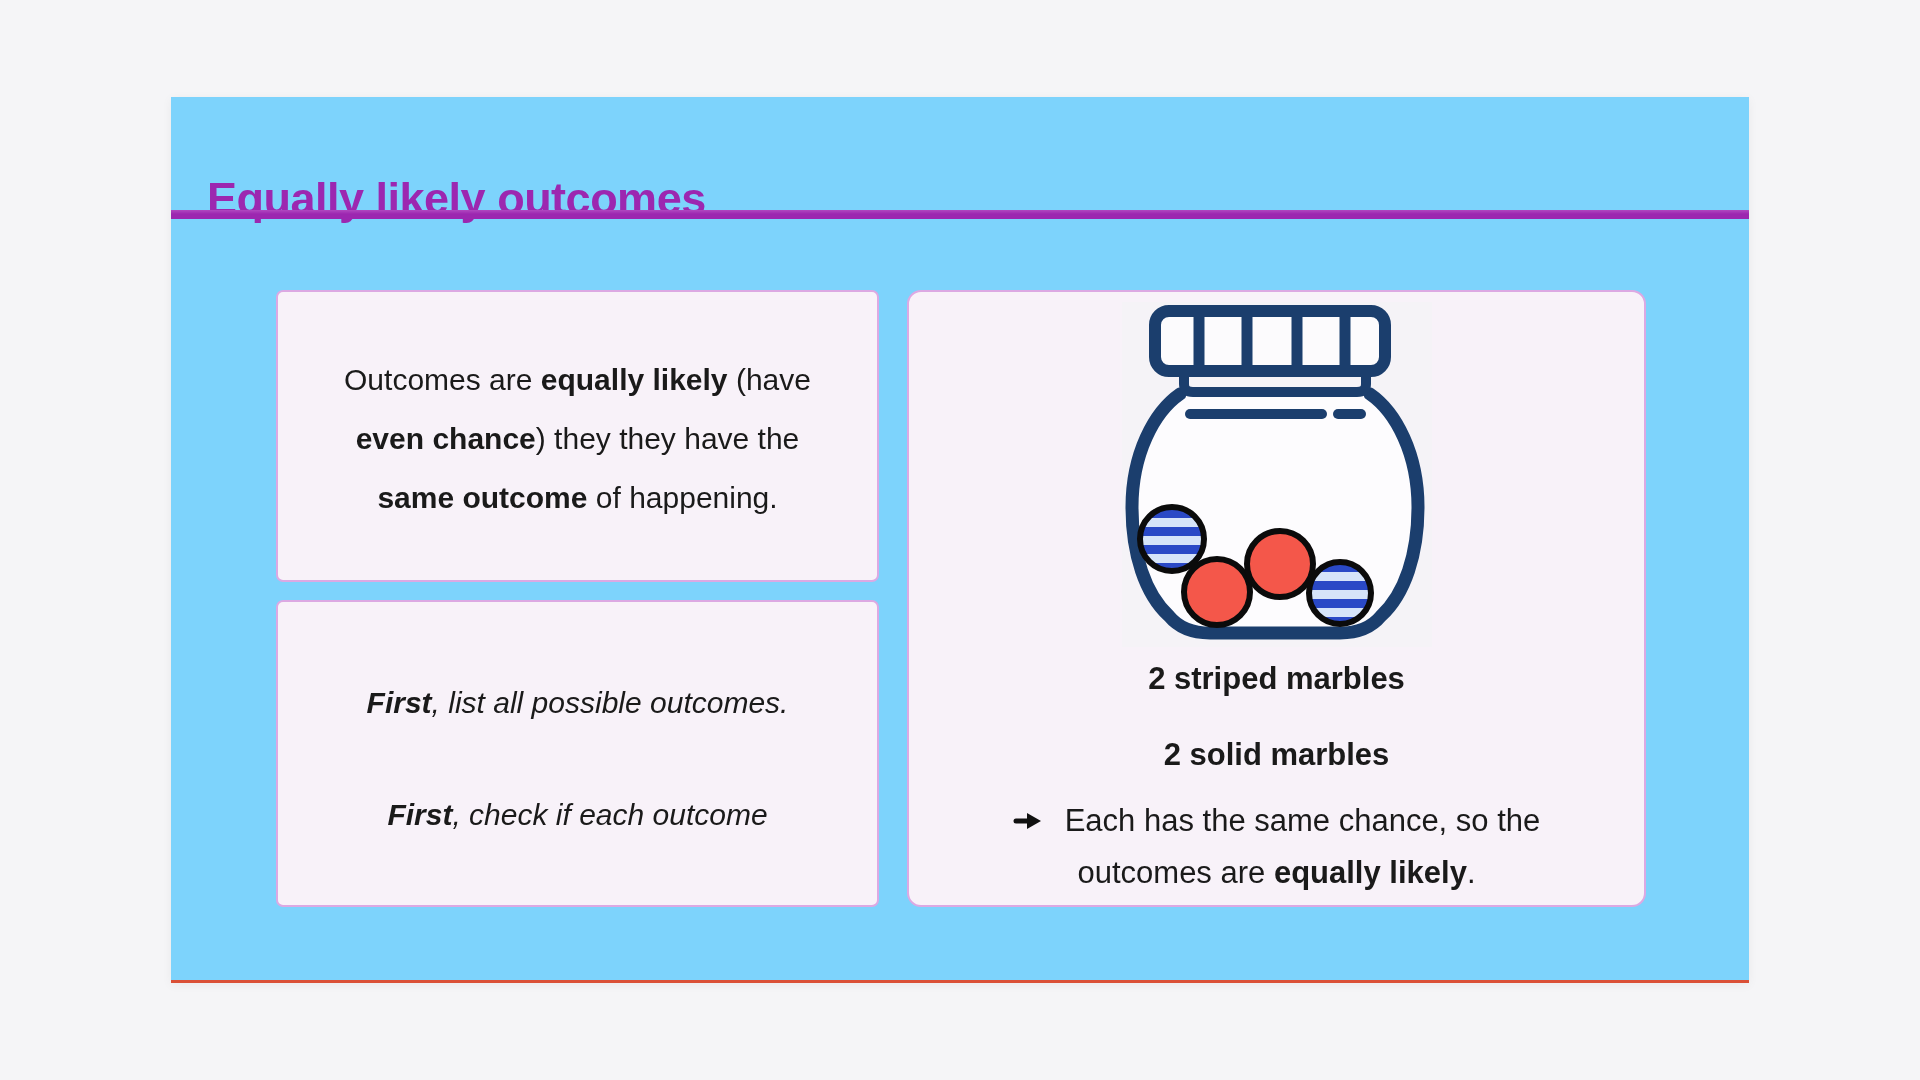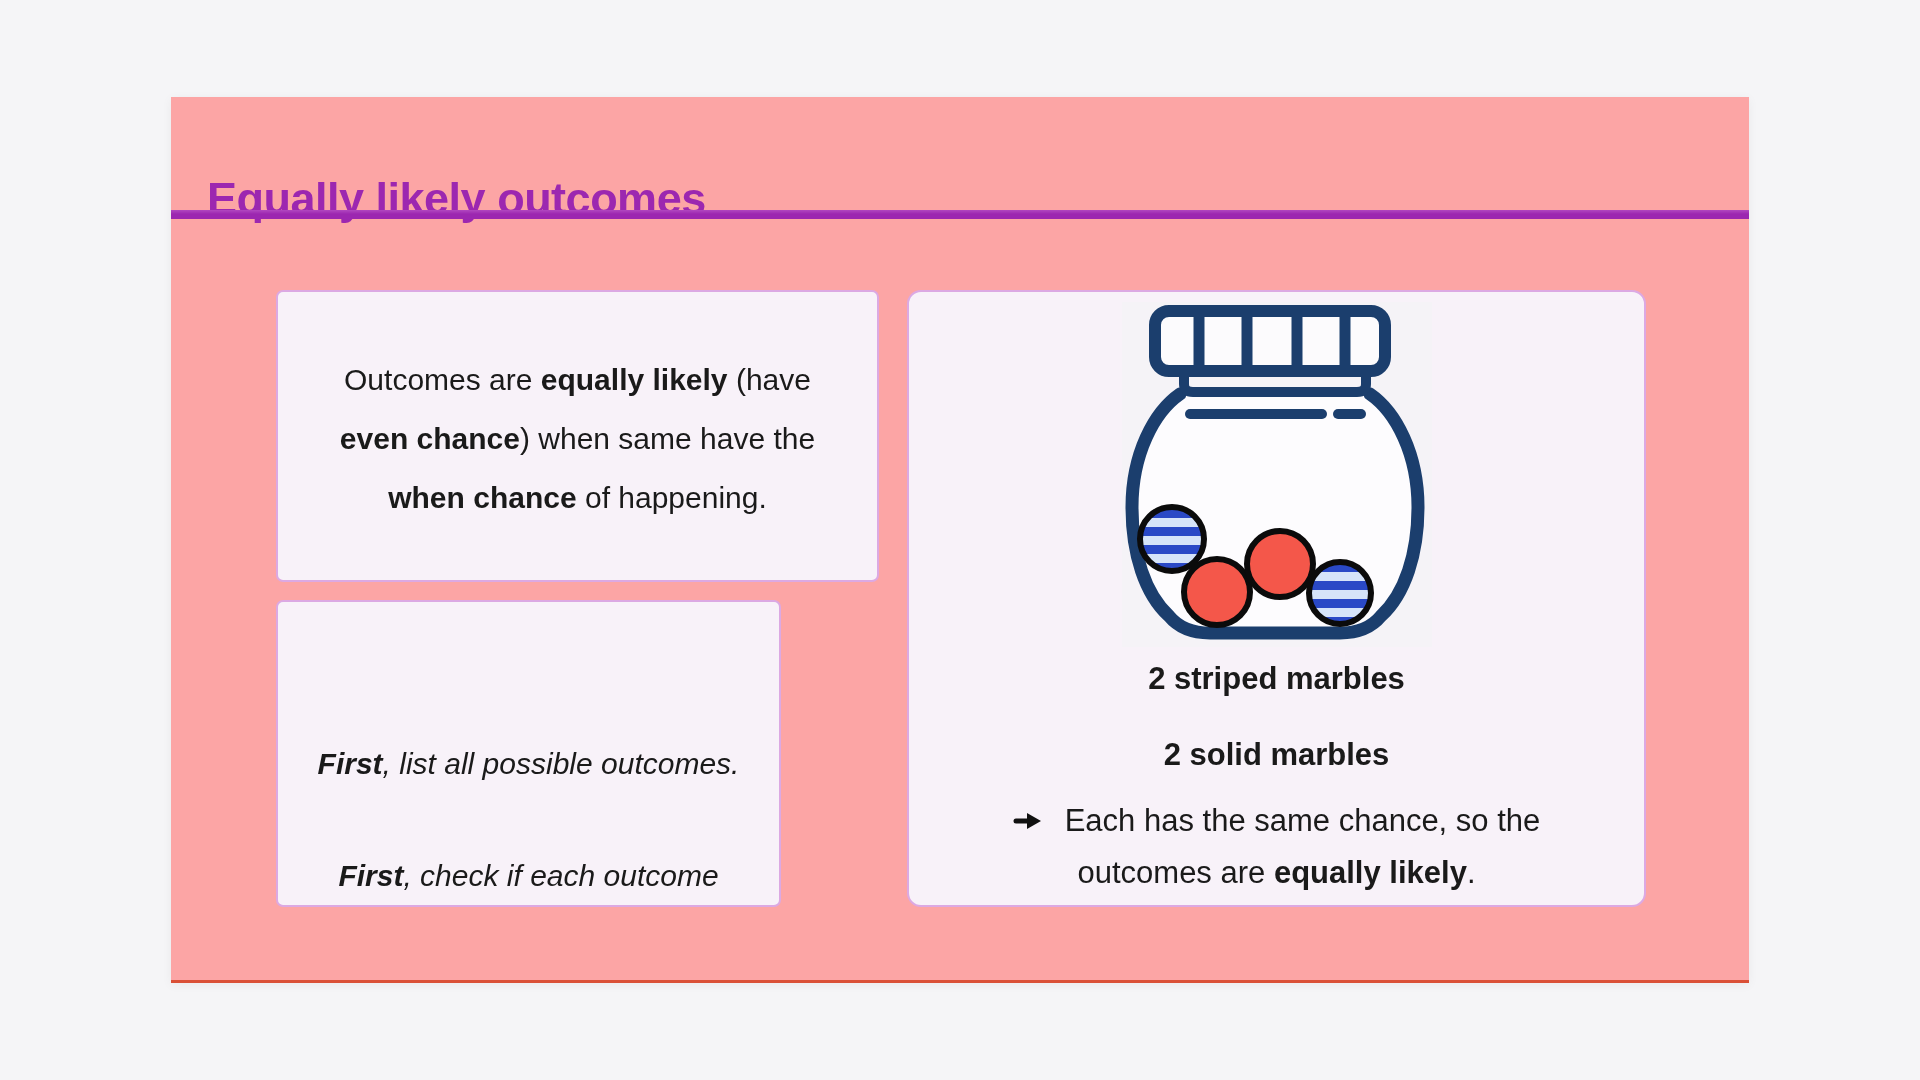--- a/index.html
+++ b/index.html
@@ -8,21 +8,21 @@
     background:#F5F5F7;
     font-family:"Liberation Sans","DejaVu Sans",sans-serif;
     color:#1A1A1A;
     position:relative;
     overflow:hidden;
   }
   .card {
     position:absolute;
     left:171px; top:97px;
     width:1578px; height:886px;
-    background:#fca5a5;
+    background:#7dd3fc;
     border-bottom:3px solid #DA5037;
     box-shadow:0 2px 10px rgba(0,0,0,0.05);
   }
   .title {
     position:absolute;
     left:36px; top:128px;
     transform:translateY(-100%);
     font-size:45px;
     font-weight:700;
     letter-spacing:-0.5px;
@@ -42,22 +42,22 @@
     border-radius:7px;
   }
   .def-box {
     left:105px; top:193px;
     width:603px; height:292px;
     display:flex; flex-direction:column; justify-content:center;
     padding-top:4px;
   }
   .steps-box {
     left:105px; top:503px;
-    width:505px; height:307px;
-    display:flex; flex-direction:column; justify-content:flex-end;
+    width:603px; height:307px;
+    display:flex; flex-direction:column; justify-content:center;
     padding-top:10px;
     font-style:italic;
   }
   .line {
     font-size:30px;
     line-height:59px;
     text-align:center;
     white-space:nowrap;
   }
   .steps-box .line { line-height:58px; }
@@ -103,22 +103,22 @@
 </head>
 <body>
 
 <div class="card">
 
   <h1 class="title">Equally likely outcomes</h1>
   <div class="rule"></div>
 
   <div class="box def-box">
     <div class="line"><span>Outcomes are </span><b>equally likely</b><span> (have</span></div>
-    <div class="line"><b>even chance</b><span>) when same have the</span></div>
-    <div class="line"><b>when chance</b><span> of happening.</span></div>
+    <div class="line"><b>even chance</b><span>) they they have the</span></div>
+    <div class="line"><b>same outcome</b><span> of happening.</span></div>
   </div>
 
   <div class="box steps-box">
     <div class="line"><b>First</b><span>, list all possible outcomes.</span></div>
     <div class="steps-spacer"></div>
     <div class="line"><b>First</b><span>, check if each outcome</span></div>
   </div>
 
   <div class="box example-box">
 

